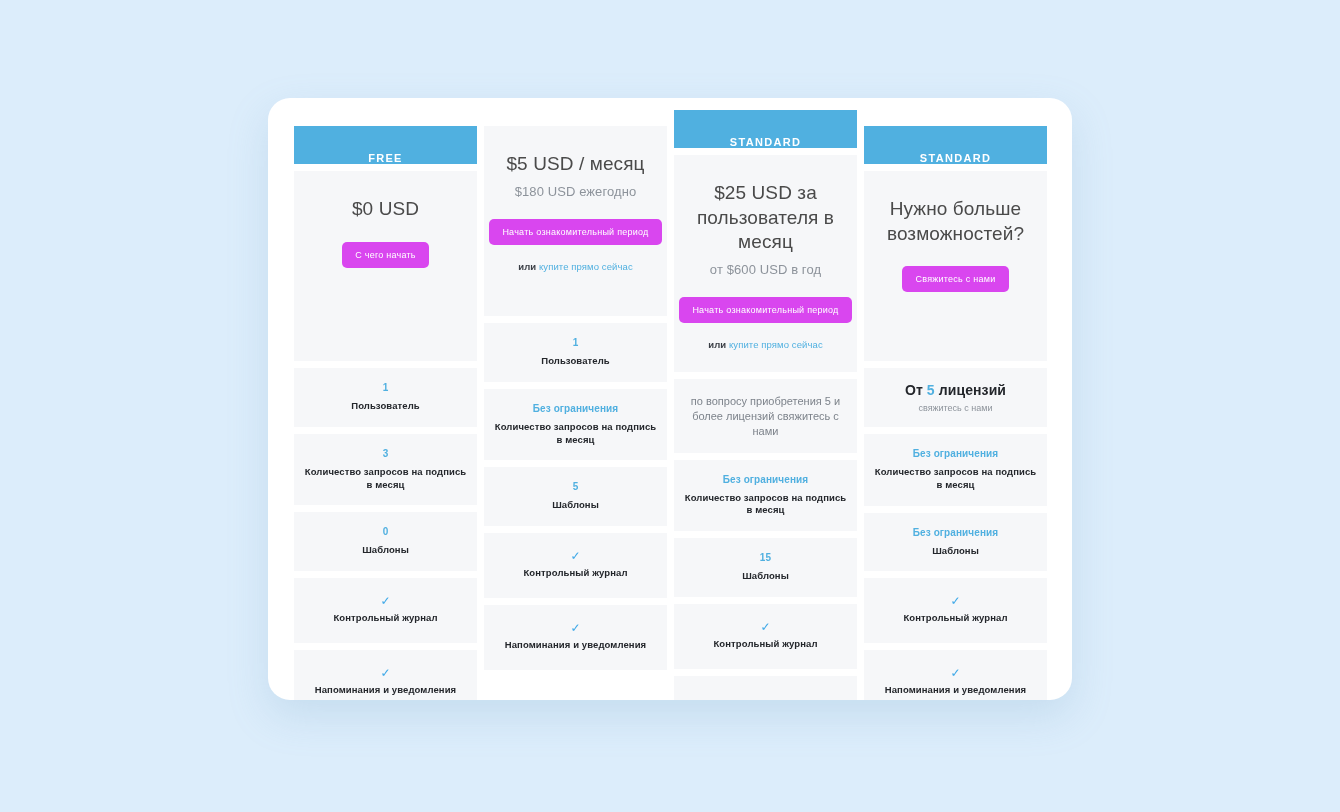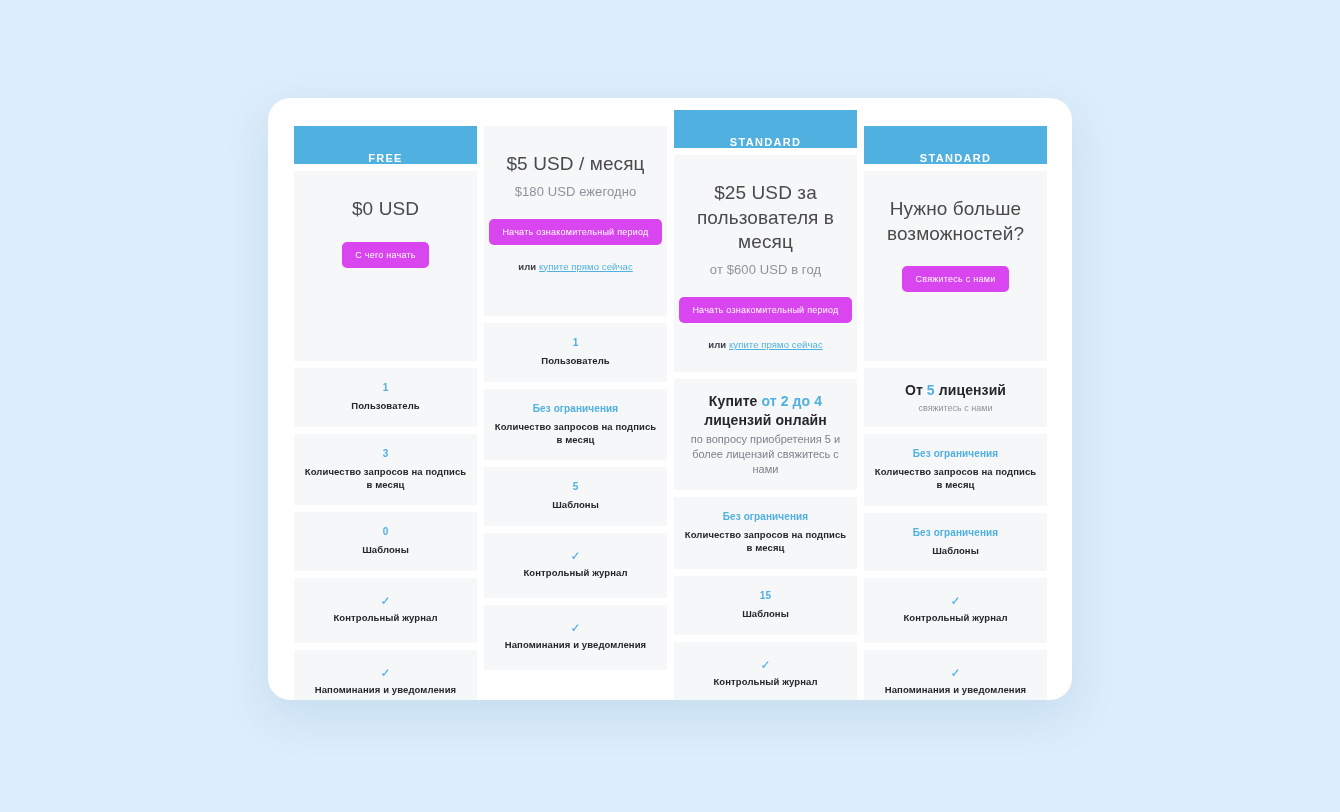--- a/index.html
+++ b/index.html
@@ -107,21 +107,20 @@
     margin-top: 16px;
     font-size: 9.5px;
     color: #3b3f46;
     font-weight: bold;
     letter-spacing: 0.1px;
   }
   .cta-note .link {
     color: #50b0e0;
     font-weight: normal;
     cursor: pointer;
-    text-decoration: underline;
   }
   .cta-spacer { flex: 1 1 auto; }
 
   
   .feature-cell {
     background: #f6f7f9;
     padding: 13px 8px 14px 8px;
     text-align: center;
     display: flex;
     flex-direction: column;
@@ -243,21 +242,20 @@
           <span class="col-header-label">STANDARD</span>
         </div>
         <div class="price-block h-tall">
           <div class="price-main">$25 USD за пользователя в месяц</div>
           <div class="price-sub">от $600 USD в год</div>
           <button class="cta-button">Начать ознакомительный период</button>
           <div class="cta-note"><span>или </span><span class="link">купите прямо сейчас</span></div>
           <div class="cta-spacer"></div>
         </div>
         <div class="feature-cell">
-          <div class="license-title"><span>Купите </span><span class="hl">от 2 до 4</span><span> лицензий онлайн</span></div>
           <div class="license-sub">по вопросу приобретения 5 и более лицензий свяжитесь с нами</div>
         </div>
         <div class="feature-cell">
           <div class="feature-value">Без ограничения</div>
           <div class="feature-label">Количество запросов на подпись в месяц</div>
         </div>
         <div class="feature-cell">
           <div class="feature-value">15</div>
           <div class="feature-label">Шаблоны</div>
         </div>

